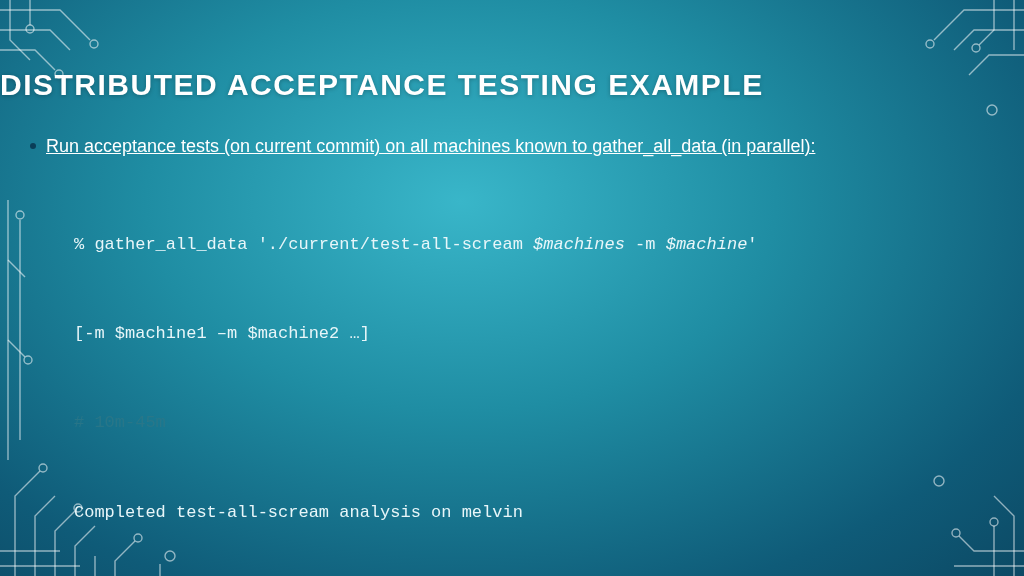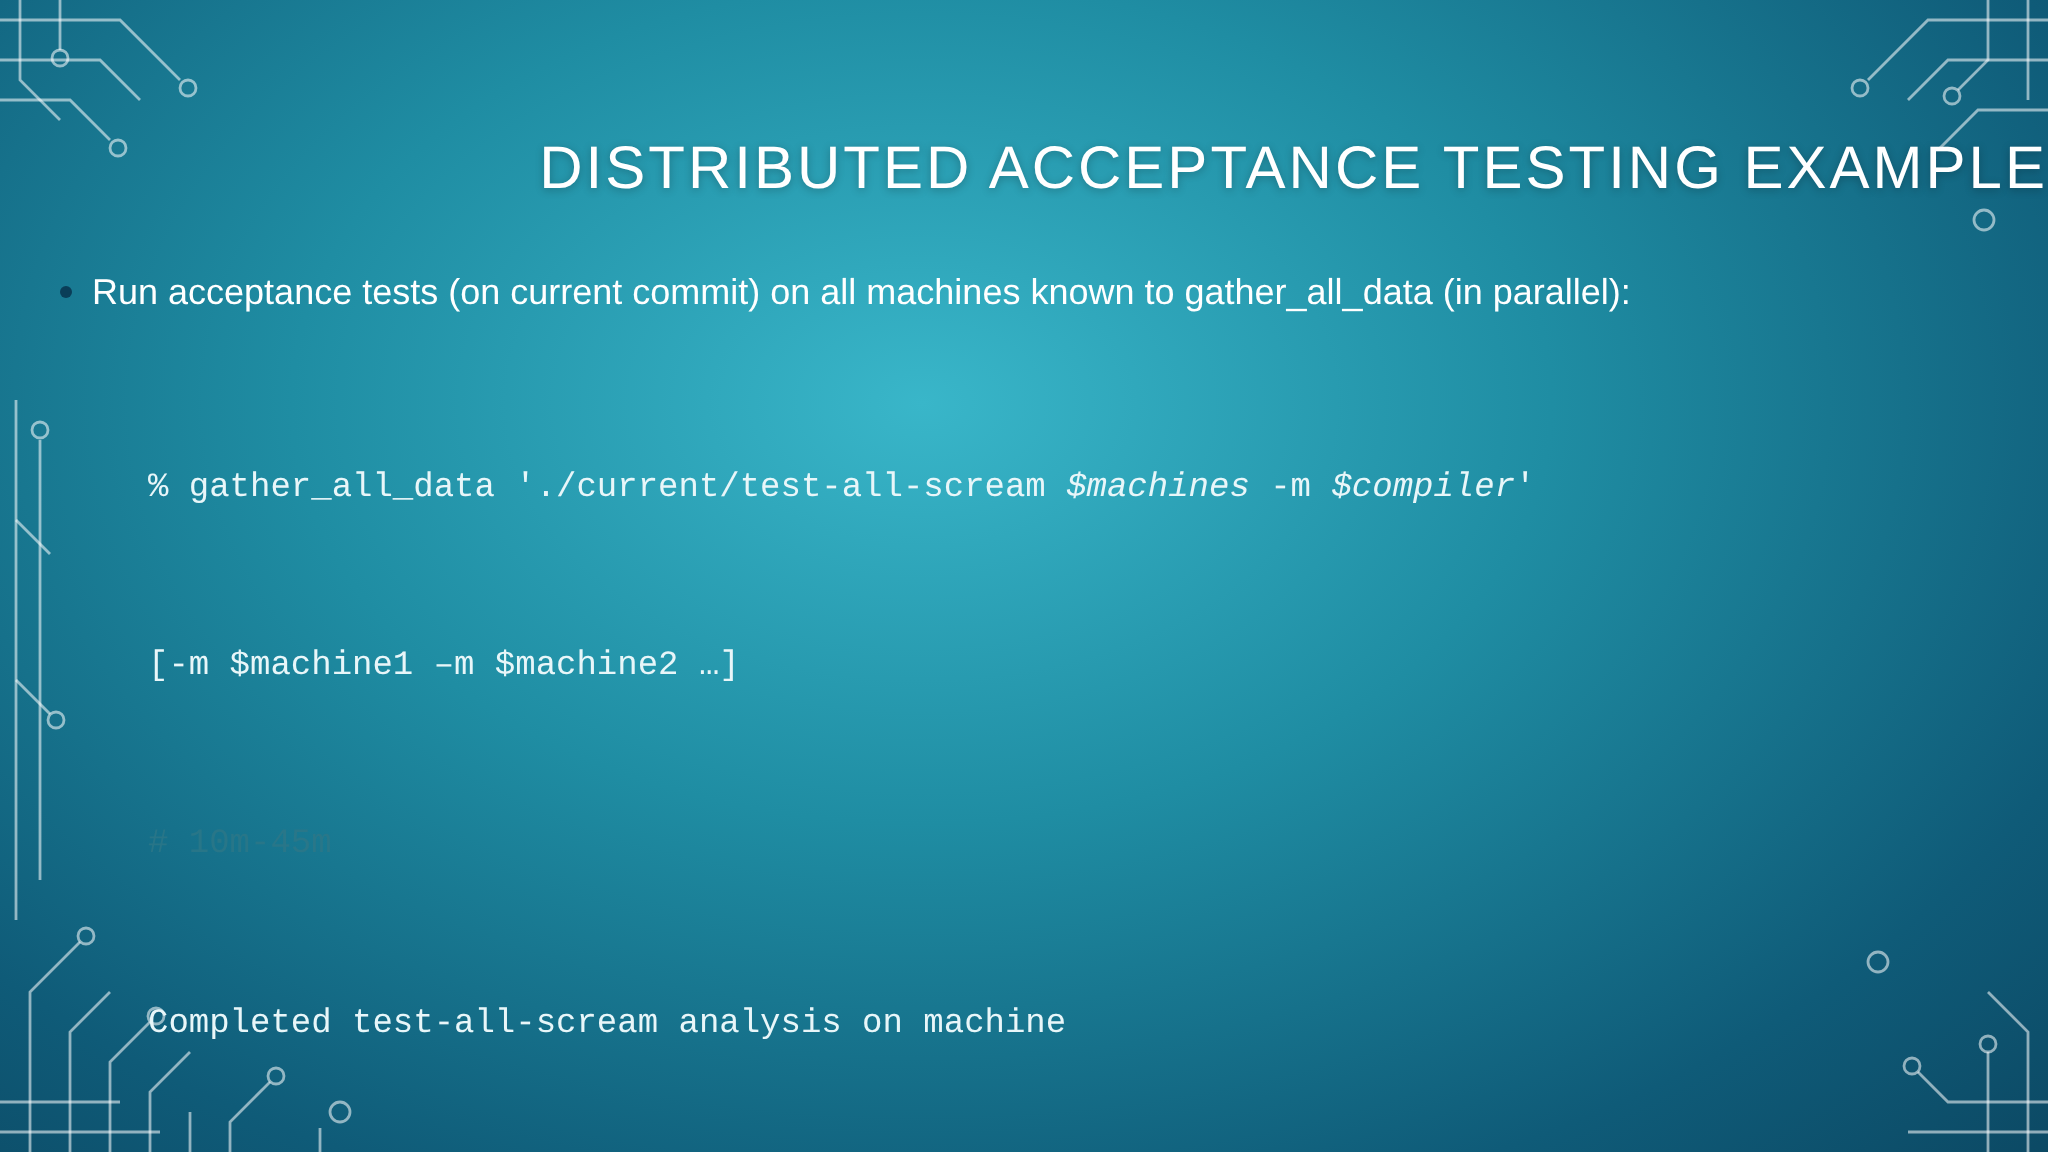--- a/index.html
+++ b/index.html
@@ -23,38 +23,39 @@
     stroke: rgba(255,255,255,0.55);
     stroke-width: 1.4;
     fill: none;
     pointer-events: none;
   }
   .title {
     position: absolute;
     top: 48px;
     left: 0;
     width: 100%;
-    text-align: right;
+    text-align: left;
     font-size: 30px;
-    font-weight: 400;
+    font-weight: 700;
     letter-spacing: 1.5px;
     color: #ffffff;
     text-shadow: 0 1px 4px rgba(0,0,0,0.25);
   }
   .body {
     position: absolute;
     top: 135px;
     left: 30px;
     right: 30px;
   }
   .bullet-row {
     display: flex;
     align-items: flex-start;
     gap: 10px;
     margin-bottom: 12px;
+    text-decoration: underline;
   }
   .bullet-dot {
     width: 6px;
     height: 6px;
     border-radius: 50%;
     background: #0a3e58;
     margin-top: 8px;
     flex: 0 0 auto;
   }
   .bullet-text {
@@ -142,24 +143,24 @@
 
   <h1 class="title">DISTRIBUTED ACCEPTANCE TESTING EXAMPLE</h1>
 
   <div class="body">
     <div class="bullet-row">
       <div class="bullet-dot"></div>
       <div class="bullet-text">Run acceptance tests (on current commit) on all machines known to gather_all_data (in parallel):</div>
     </div>
 
     <div class="code-block">
-      <span class="code-line"><span>% gather_all_data './current/test-all-scream </span><span class="italic">$machines</span><span> -m </span><span class="italic">$compiler</span><span>'</span></span>
+      <span class="code-line"><span>% gather_all_data './current/test-all-scream </span><span class="italic">$machines</span><span> -m </span><span class="italic">$machine</span><span>'</span></span>
       <span class="code-line">[-m $machine1 –m $machine2 …]</span>
       <span class="code-line comment"># 10m-45m</span>
-      <span class="code-line">Completed test-all-scream analysis on machine</span>
+      <span class="code-line">Completed test-all-scream analysis on melvin</span>
       
       
       
       
     </div>
   </div>
 
 </div>
 
 </body></html>

